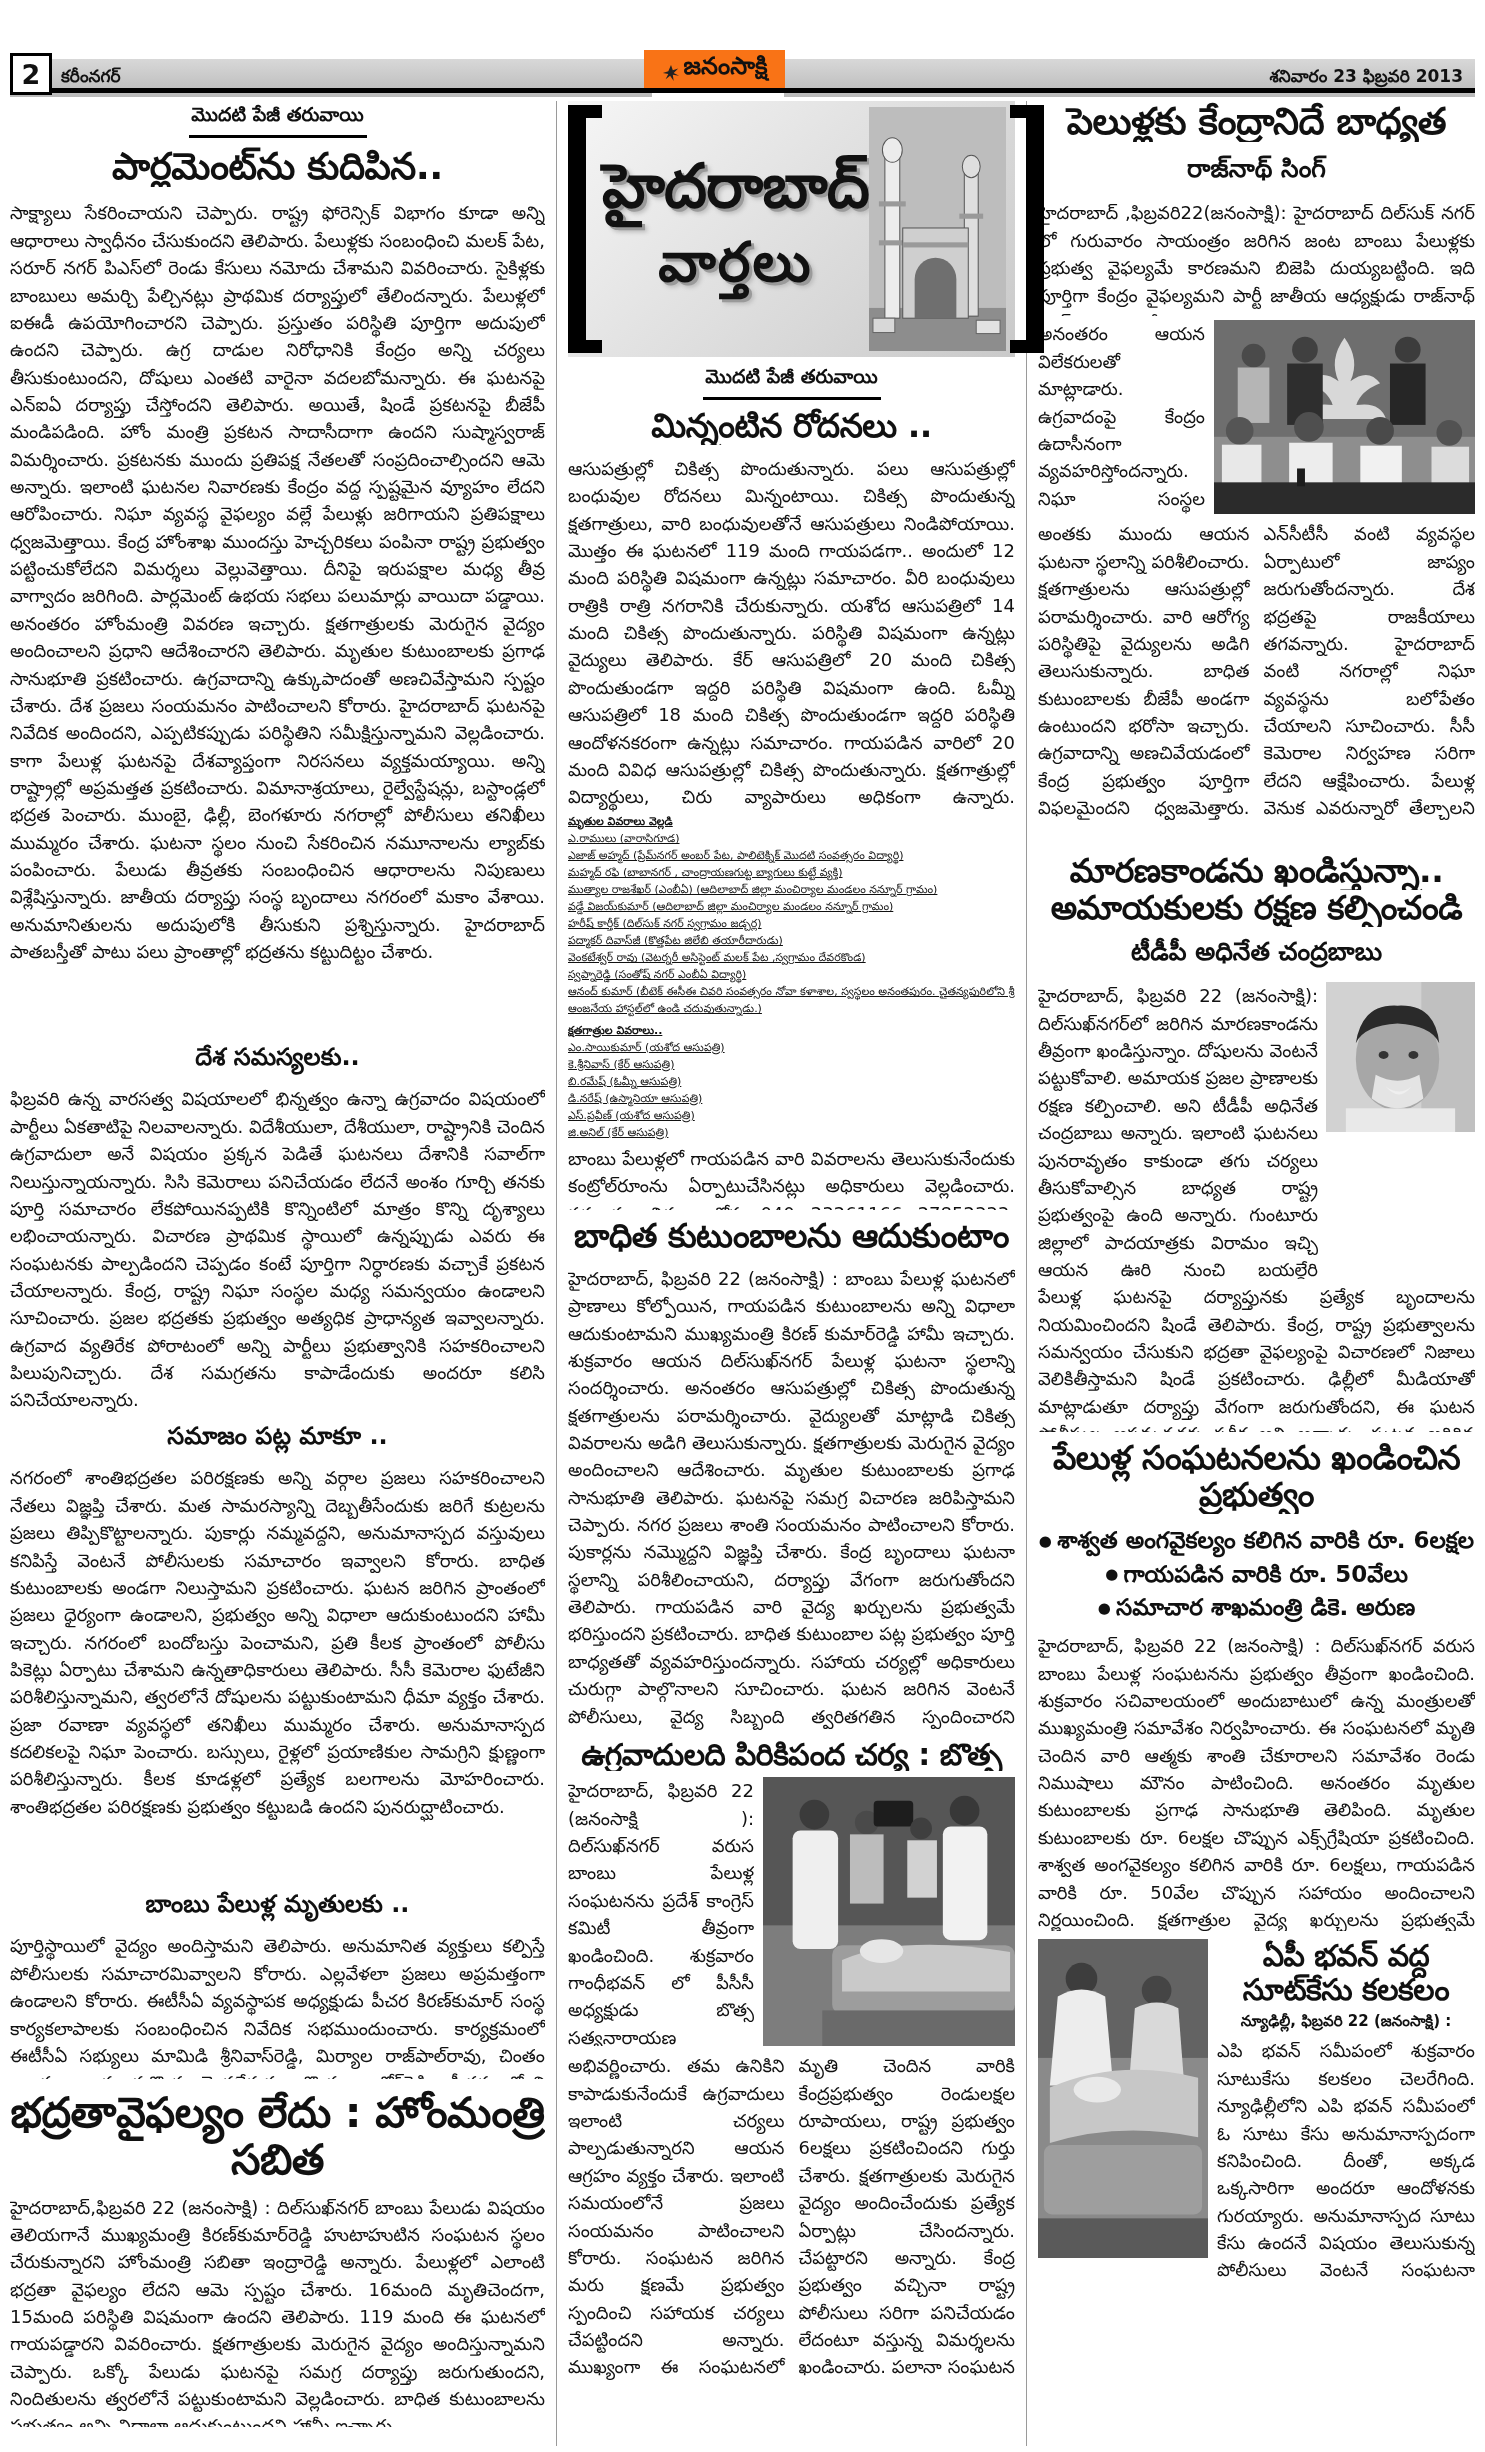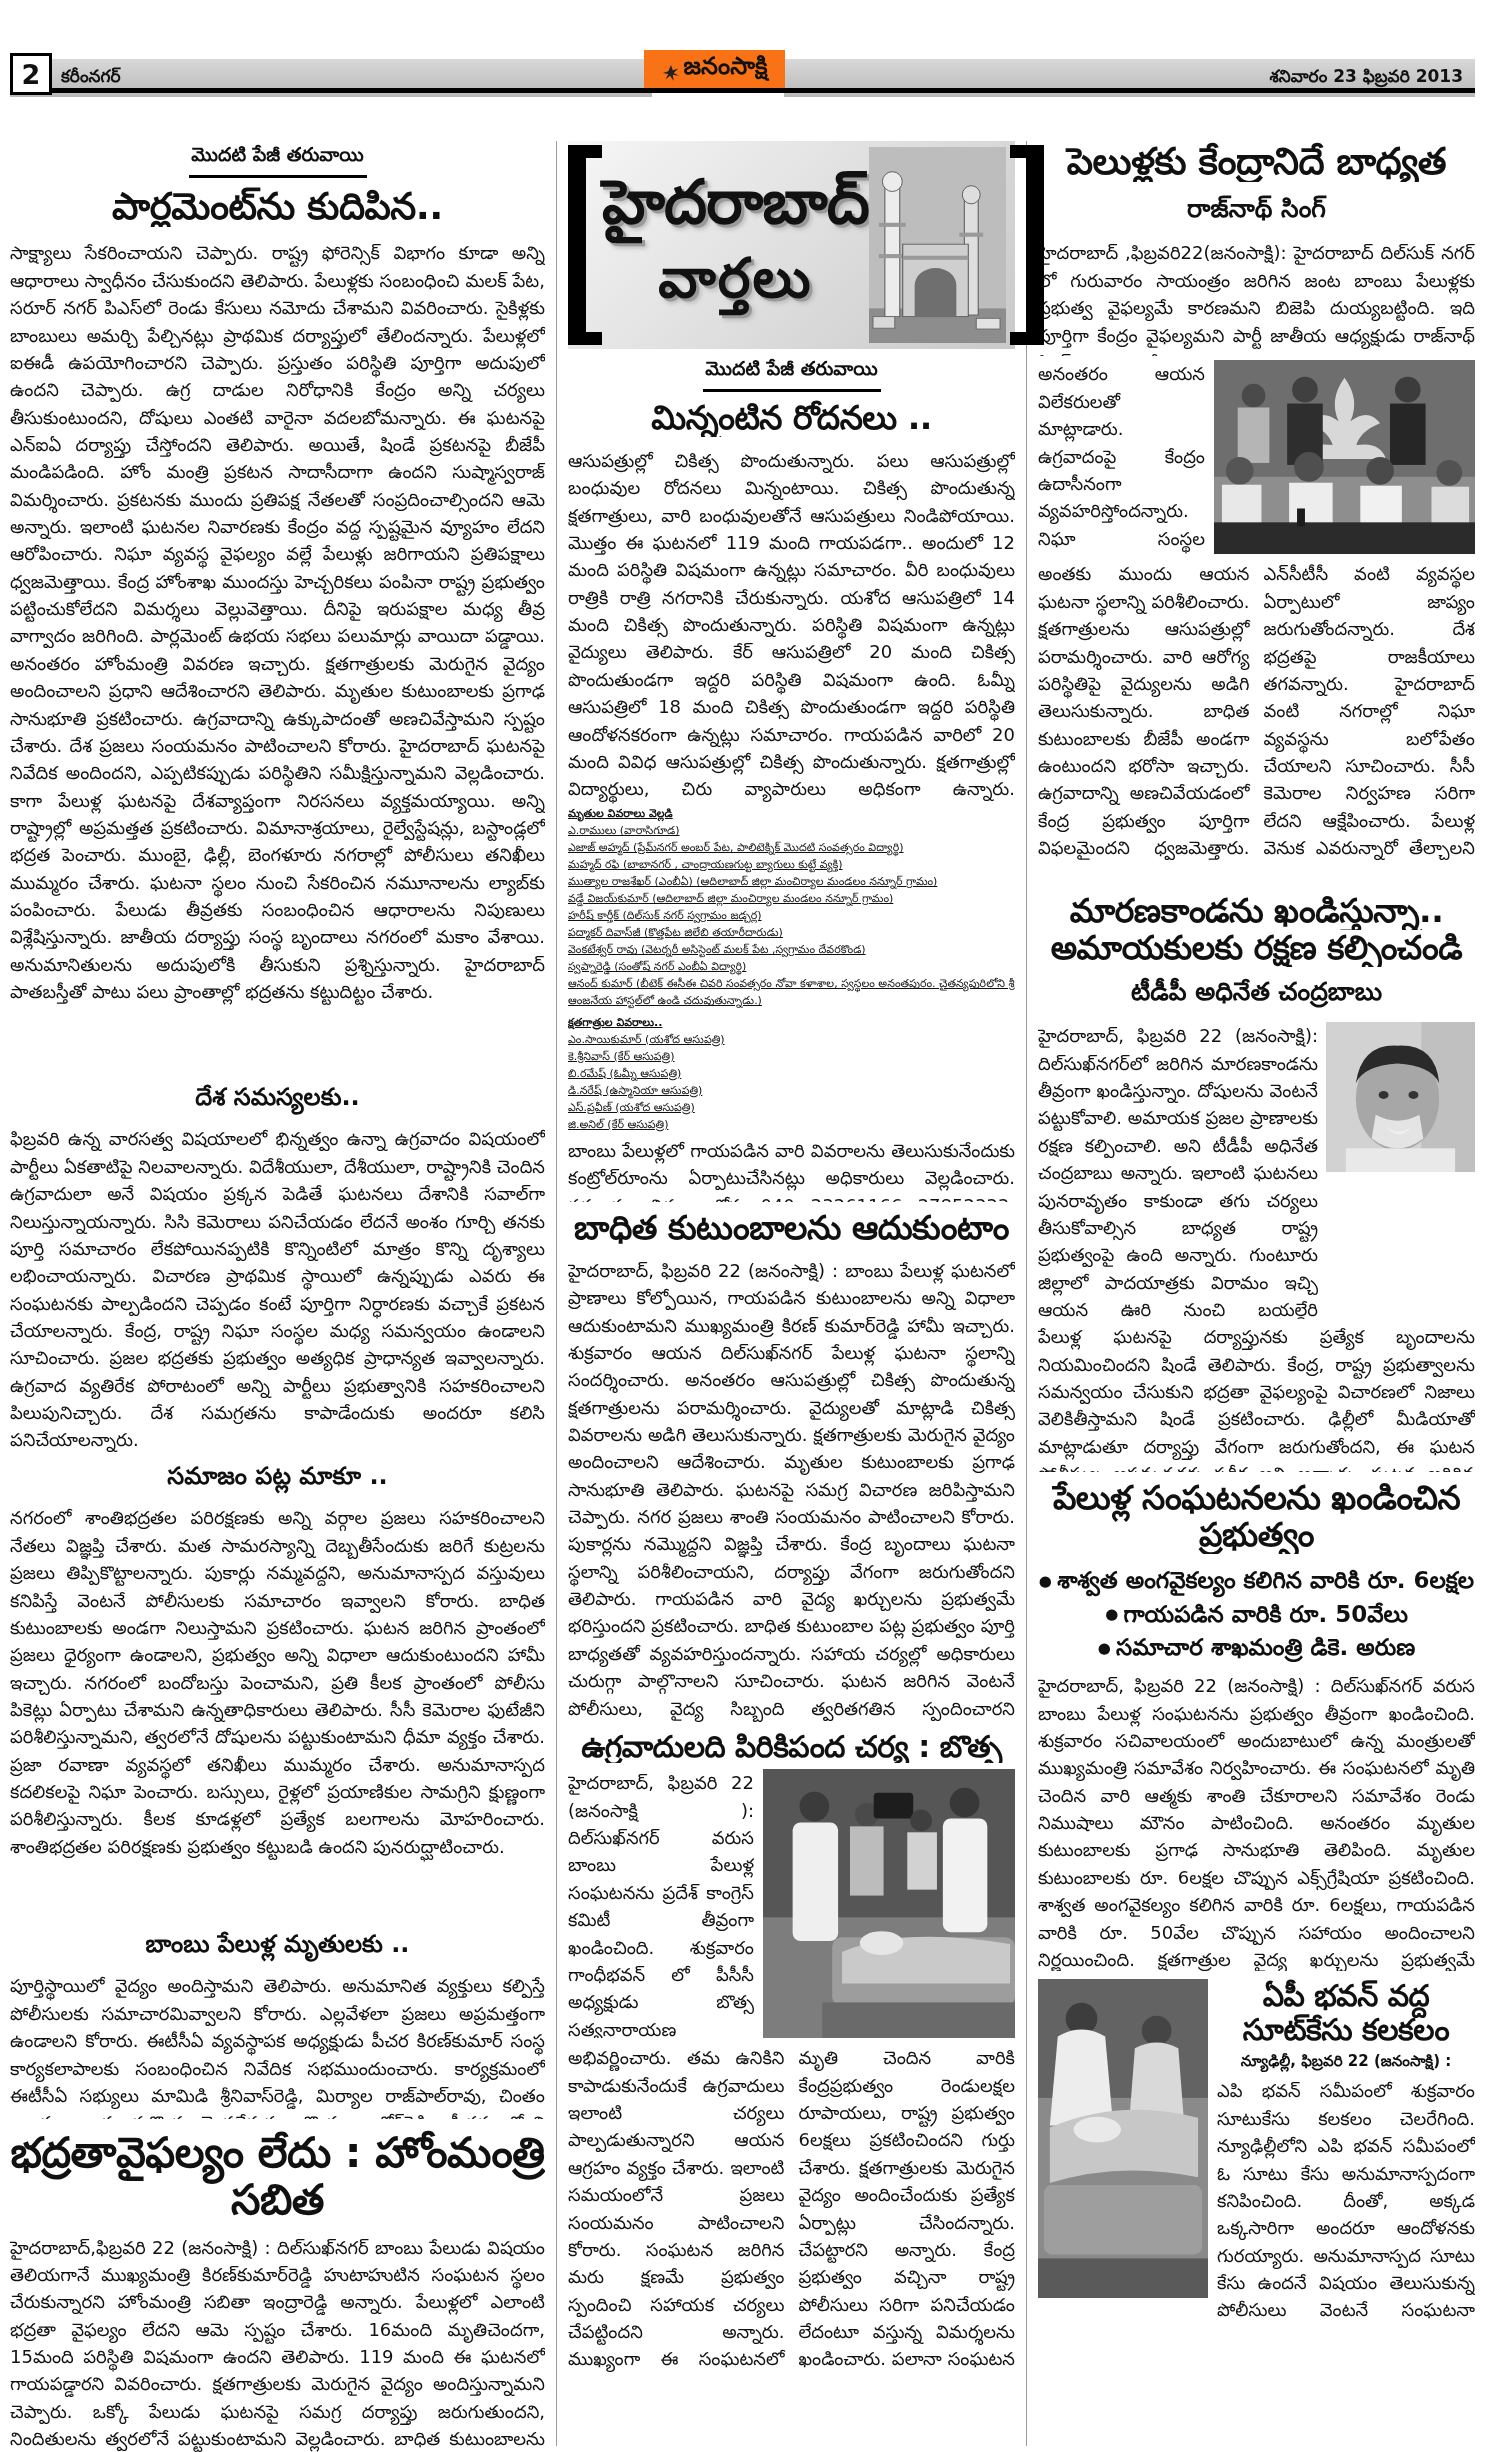--- a/index.html
+++ b/index.html
@@ -12,41 +12,41 @@
   .hdr-right{left:784px;right:10px;justify-content:flex-end;padding-right:12px;}
   .pagenum{position:absolute;left:10px;top:53px;width:36px;height:36px;background:#fff;
            border:3px solid #000;font-size:27px;font-weight:bold;display:flex;
            align-items:center;justify-content:center;z-index:3;}
   .logo{position:absolute;left:644px;top:50px;width:141px;height:38px;background:#f97316;
         border-bottom:4px solid #000;display:flex;align-items:center;justify-content:center;
         gap:4px;font-weight:900;font-size:24px;z-index:2;}
   .logo .leaf{width:18px;height:18px;}
   .hdr-rule{position:absolute;top:88px;left:10px;right:10px;height:5px;background:#000;}
   
-  .cols{position:absolute;top:101px;left:10px;right:10px;bottom:6px;display:flex;gap:11px;margin-top:40px;}
+  .cols{position:absolute;top:101px;left:10px;right:10px;bottom:6px;display:flex;gap:11px;}
   .vrule{width:1px;background:#9a9a9a;}
   .col-left{width:535px;}
   .col-mid{width:447px;}
   .col-right{flex:1;min-width:0;}
   
   .body{font-size:18px;line-height:1.52;text-align:justify;overflow:hidden;}
   .continued{text-align:center;font-weight:bold;font-size:19px;margin-top:2px;}
   .rule-c{width:178px;height:3px;background:#000;margin:5px auto 8px;}
   .hl{font-weight:900;text-align:center;line-height:1.12;letter-spacing:-0.5px;overflow:hidden;}
   .hl-38{font-size:37px;margin:2px 0 12px;}
   .hl-44{font-size:42px;margin:10px 0 10px;}
   .hl-34{font-size:33px;margin:8px 0 10px;}
   .hl-30{font-size:30px;margin:8px 0 6px;}
   .sub-c{font-size:25px;font-weight:bold;text-align:center;margin:2px 0 10px;}
   .subhead{font-size:24px;font-weight:900;text-align:center;margin:10px 0 8px;}
   .list-line{font-size:11px;line-height:1.55;text-decoration:underline;}
   .photo{background:#c4c4c4;overflow:hidden;flex-shrink:0;}
   .photo svg{display:block;width:100%;height:100%;}
   
-  .masthead{height:208px;margin-bottom:8px;display:flex;align-items:stretch;
+  .masthead{height:256px;margin-bottom:8px;display:flex;align-items:stretch;
             background:linear-gradient(135deg,#f6f6f6,#c9c9c9);}
   .bracket{position:relative;width:34px;flex-shrink:0;}
   .bracket::before{content:"";position:absolute;top:4px;bottom:4px;left:0;right:0;}
   .bracket-l::before{border-left:18px solid #000;border-top:13px solid #000;border-bottom:13px solid #000;}
   .bracket-r::before{border-right:18px solid #000;border-top:13px solid #000;border-bottom:13px solid #000;}
   .mast-text{flex:1;display:flex;flex-direction:column;align-items:center;justify-content:center;}
   .mast-l1{font-size:61px;font-weight:900;letter-spacing:-1px;
            text-shadow:3px 3px 0 #9a9a9a,5px 5px 4px #bdbdbd;}
   .mast-l2{font-size:55px;font-weight:900;letter-spacing:2px;margin-top:-6px;
            text-shadow:3px 3px 0 #9a9a9a,5px 5px 4px #bdbdbd;}

